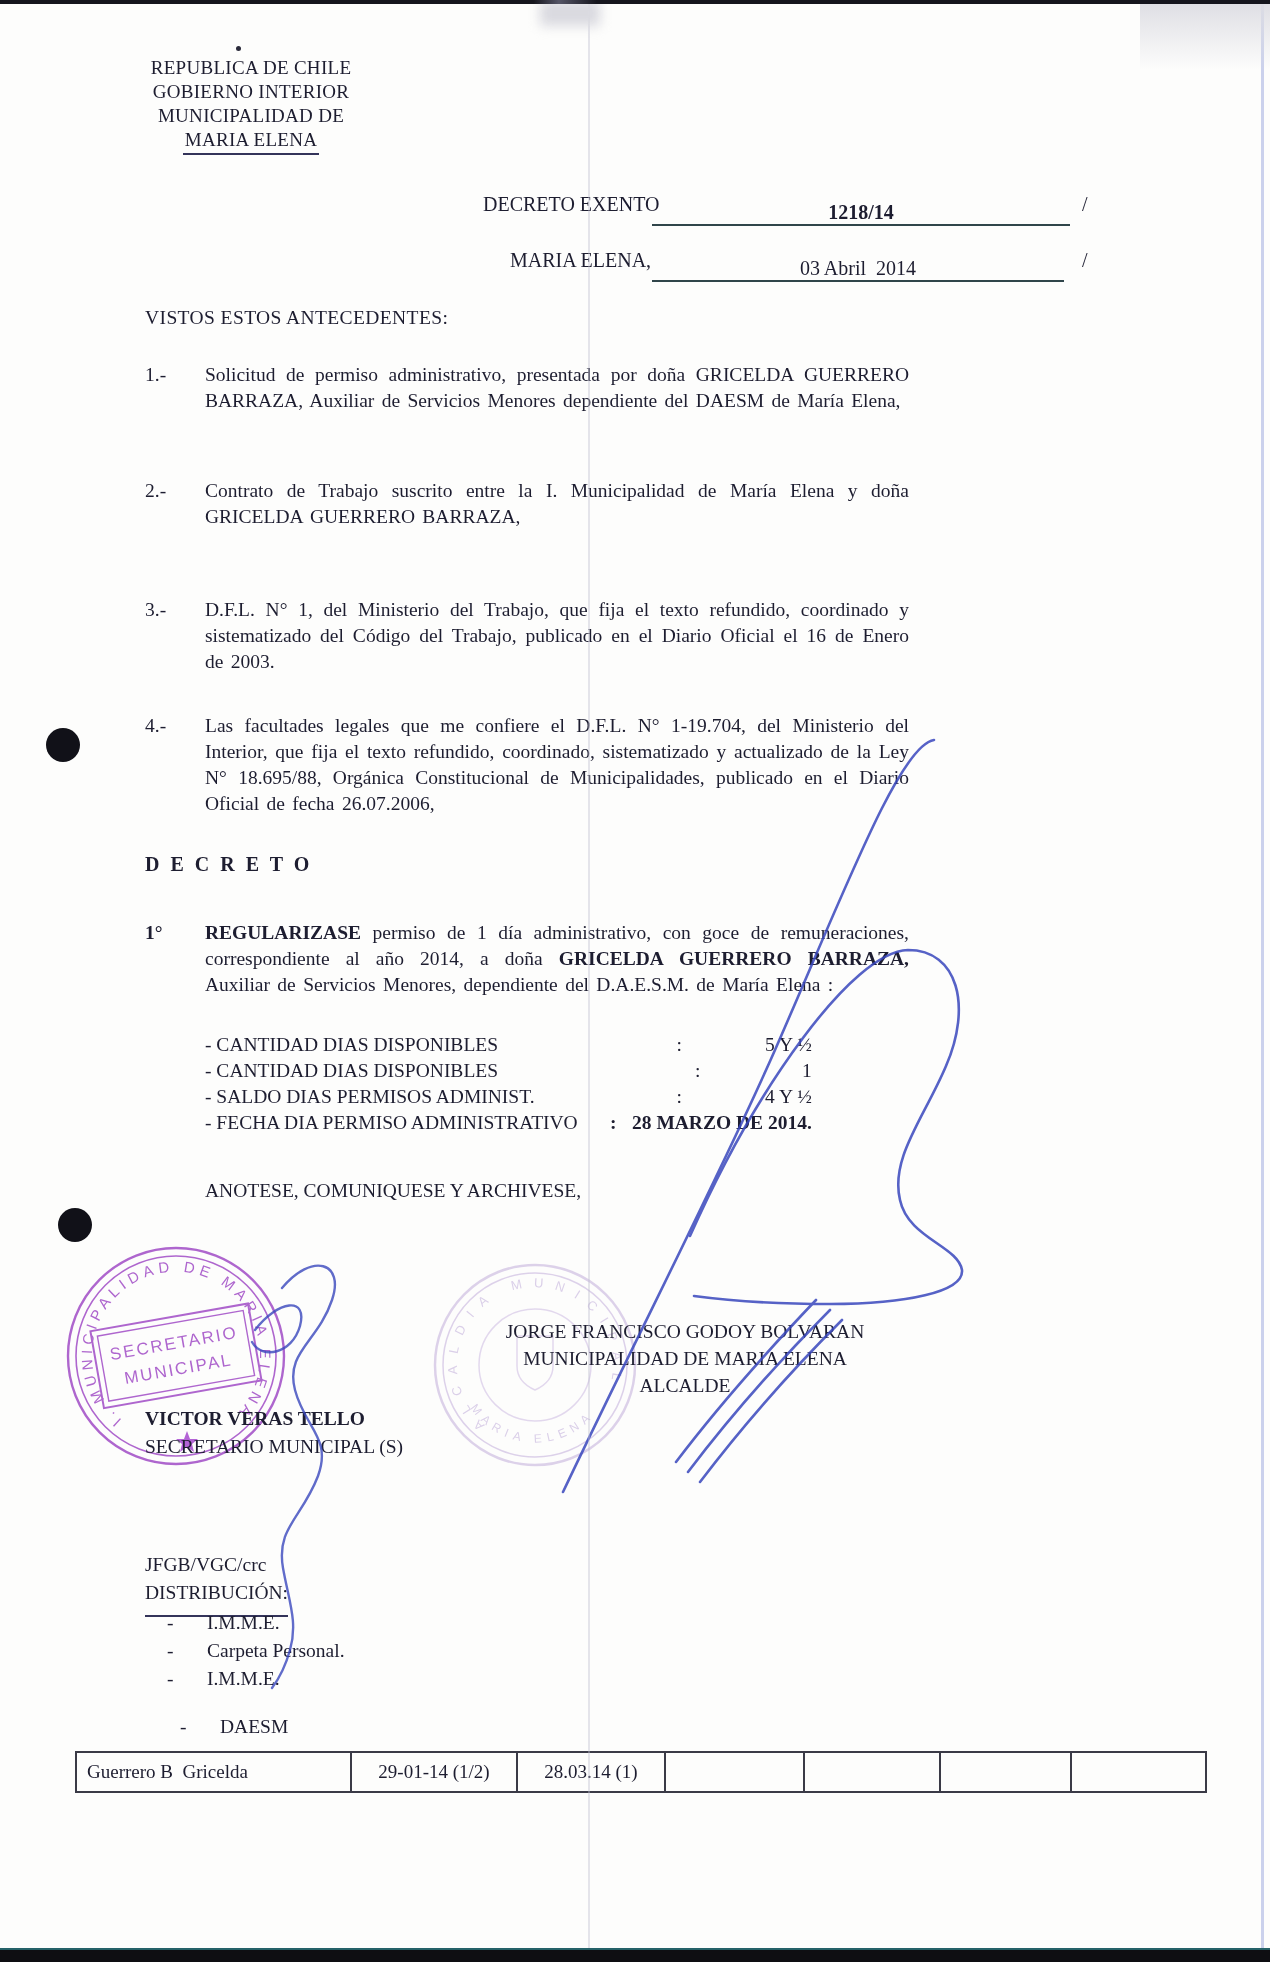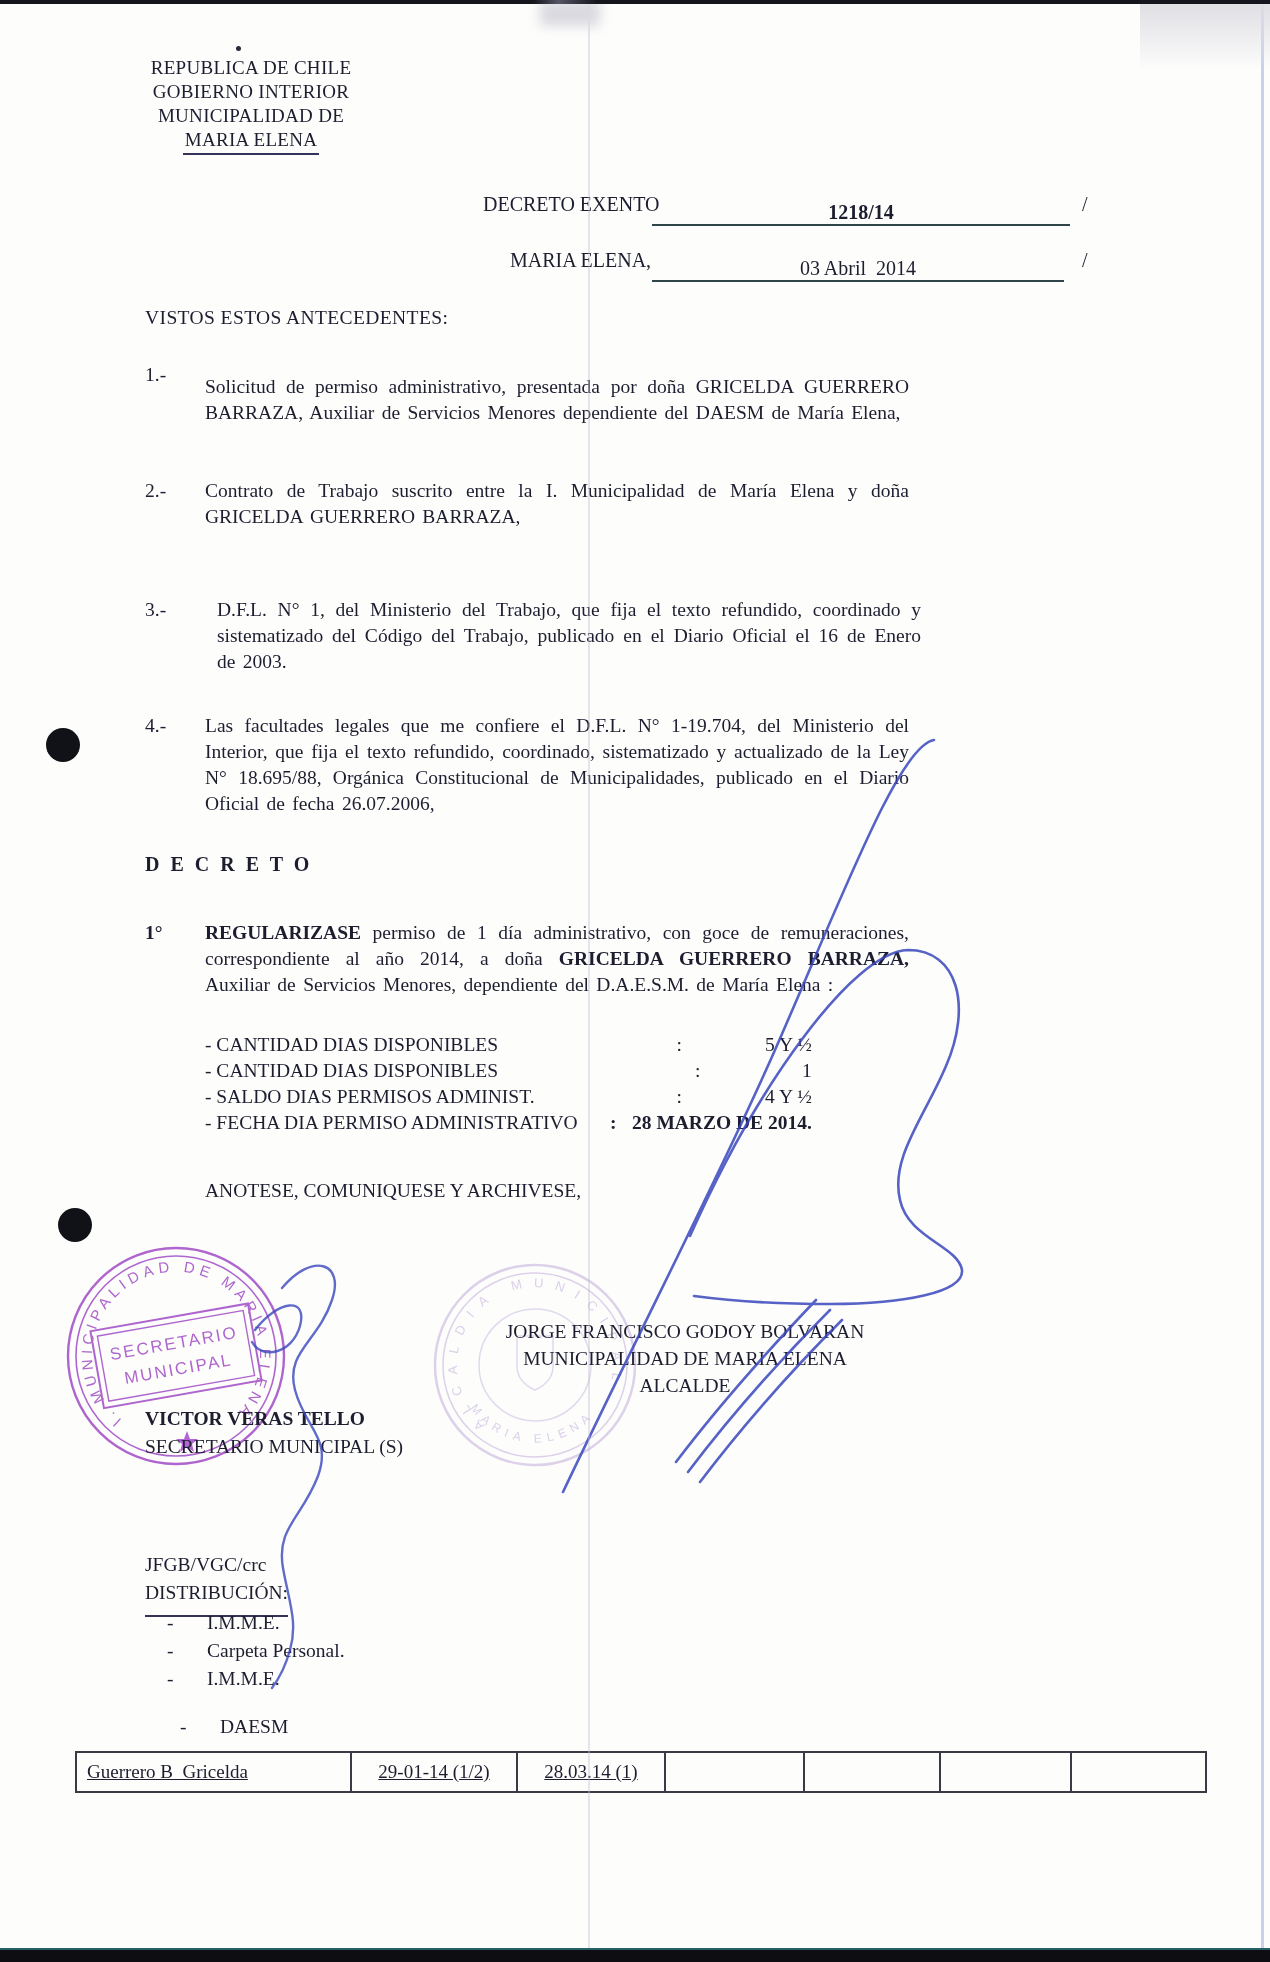--- a/index.html
+++ b/index.html
@@ -23,21 +23,21 @@
   .hdr-underline{display:inline-block;border-bottom:2px solid #34345a;padding:0 2px 1px 2px;}
   .fill-line{border-bottom:2px solid #30454a;display:inline-flex;align-items:flex-end;justify-content:center;}
   .num-col{left:145px;width:55px;}
   .item-text{left:205px;width:704px;}
   .detail-row{display:flex;font-size:19.5px;line-height:26px;justify-content:space-between;}
   .detail-label{width:405px;}
   .detail-sep{width:22px;}
   .dist-dash{display:inline-block;width:40px;text-align:left;padding-left:22px;}
   .dot{position:absolute;background:#111118;border-radius:50%;z-index:2;}
   table.ftr{border-collapse:collapse;table-layout:fixed;z-index:2;position:absolute;}
-  table.ftr td{border:2px solid #3a3a46;height:36px;font-size:19px;vertical-align:middle;overflow:hidden;text-decoration:underline;}
+  table.ftr td{border:2px solid #3a3a46;height:36px;font-size:19px;vertical-align:middle;overflow:hidden;}
   .scanline{background:rgba(190,190,208,.4);}
   .speck{background:#2a2a3a;border-radius:50%;}
 </style>
 </head>
 <body>
 
 <div class="page">
 
   <svg class="layer stamps" viewBox="0 0 1270 1962">
 
@@ -85,27 +85,27 @@
   <div class="abs z2 fill-line" style="left:652px;top:188px;width:418px;height:36px;font-size:20px;font-weight:bold;">1218/14</div>
   <div class="abs z2" style="left:1082px;top:193px;font-size:20px;">/</div>
 
   <div class="abs z2" style="left:510px;top:249px;font-size:20px;">MARIA ELENA,</div>
   <div class="abs z2 fill-line" style="left:652px;top:244px;width:412px;height:36px;font-size:20px;white-space:pre;">03 Abril  2014</div>
   <div class="abs z2" style="left:1082px;top:249px;font-size:20px;">/</div>
 
   <div class="abs z2 txt" style="left:145px;top:305px;letter-spacing:.4px;">VISTOS ESTOS ANTECEDENTES:</div>
 
   <div class="abs z2 txt num-col" style="top:362px;">1.-</div>
-  <div class="abs z2 txt just item-text" style="top:362px;margin-top:12px;">Solicitud de permiso administrativo, presentada por doña GRICELDA GUERRERO BARRAZA,  Auxiliar de Servicios Menores dependiente del DAESM de María Elena,</div>
+  <div class="abs z2 txt just item-text" style="top:362px;">Solicitud de permiso administrativo, presentada por doña GRICELDA GUERRERO BARRAZA,  Auxiliar de Servicios Menores dependiente del DAESM de María Elena,</div>
 
   <div class="abs z2 txt num-col" style="top:478px;">2.-</div>
   <div class="abs z2 txt just item-text" style="top:478px;">Contrato de Trabajo suscrito entre la I. Municipalidad de María Elena y doña GRICELDA GUERRERO BARRAZA,</div>
 
   <div class="abs z2 txt num-col" style="top:597px;">3.-</div>
-  <div class="abs z2 txt just item-text" style="top:597px;margin-left:12px;">D.F.L. N°  1, del Ministerio del Trabajo, que fija el texto refundido, coordinado y sistematizado del Código del Trabajo, publicado en el Diario Oficial el 16 de Enero de 2003.</div>
+  <div class="abs z2 txt just item-text" style="top:597px;">D.F.L. N°  1, del Ministerio del Trabajo, que fija el texto refundido, coordinado y sistematizado del Código del Trabajo, publicado en el Diario Oficial el 16 de Enero de 2003.</div>
 
   <div class="abs z2 txt num-col" style="top:713px;">4.-</div>
   <div class="abs z2 txt just item-text" style="top:713px;">Las facultades legales que me confiere el D.F.L. N° 1-19.704, del Ministerio del Interior, que fija el texto refundido, coordinado, sistematizado y actualizado de la Ley N° 18.695/88, Orgánica Constitucional de Municipalidades, publicado en el Diario Oficial de fecha 26.07.2006,</div>
 
   <div class="abs z2 b" style="left:145px;top:853px;font-size:20px;letter-spacing:3px;">D E C R E T O</div>
 
   <div class="abs z2 txt b num-col" style="top:920px;">1°</div>
   <div class="abs z2 txt just item-text" style="top:920px;">
     <span class="b">REGULARIZASE</span><span> permiso de 1 día administrativo, con goce de remuneraciones, correspondiente al año 2014, a doña </span><span class="b">GRICELDA GUERRERO BARRAZA,</span><span> Auxiliar de Servicios Menores, dependiente del D.A.E.S.M. de María Elena :</span>
   </div>

